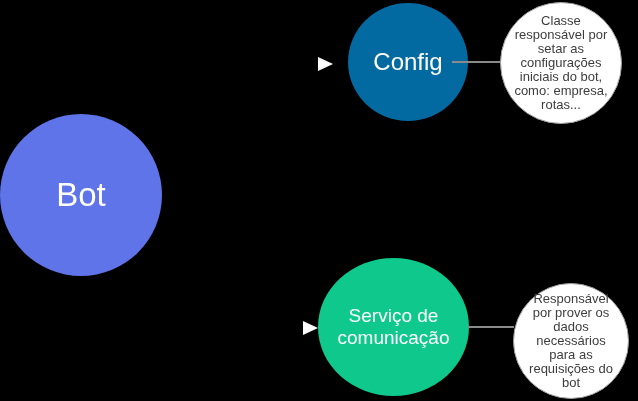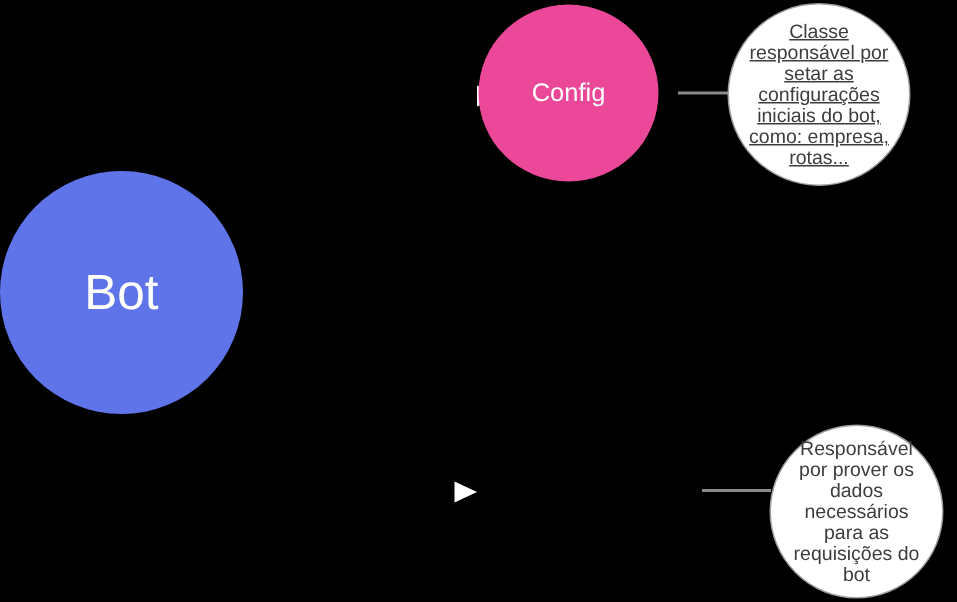--- a/index.html
+++ b/index.html
@@ -31,51 +31,50 @@
   .node-bot {
     left: 0px;
     top: 114px;
     width: 162px;
     height: 162px;
     background: #5F74E8;
     color: #FFFFFF;
     font-size: 33px;
   }
   .node-config {
-    left: 319px;
+    left: 348px;
     top: 3px;
     width: 120px;
     height: 118px;
-    background: #ec4899;
+    background: #0369a1;
     color: #FFFFFF;
-    font-size: 17px;
+    font-size: 24px;
   }
   .node-service {
     left: 318px;
     top: 258px;
     width: 151px;
     height: 138px;
     background: #0EC98B;
     color: #FFFFFF;
     font-size: 19px;
     line-height: 22px;
   }
   .note {
     background: #FFFFFF;
     border: 1.5px solid #9E9E9E;
     color: #3D3D3D;
     font-size: 13px;
     line-height: 14px;
   }
   .note-config {
-    left: 485px;
+    left: 500px;
     top: 2px;
     width: 122px;
     height: 122px;
-    text-decoration: underline;
   }
   .note-service {
     left: 513px;
     top: 283px;
     width: 116px;
     height: 116px;
   }
   .connector-line {
     position: absolute;
     height: 2px;
@@ -130,20 +129,24 @@
 responsável por
 setar as
 configurações
 iniciais do bot,
 como: empresa,
 rotas...</span>
   </div>
 
   <div class="arrowhead arrow-service"></div>
 
+  <div class="node node-service">
+    <span>Serviço de
+comunicação</span>
+  </div>
 
   <div class="connector-line line-service-note"></div>
 
   <div class="node note note-service">
     <span>Responsável
 por prover os
 dados
 necessários
 para as
 requisições do

